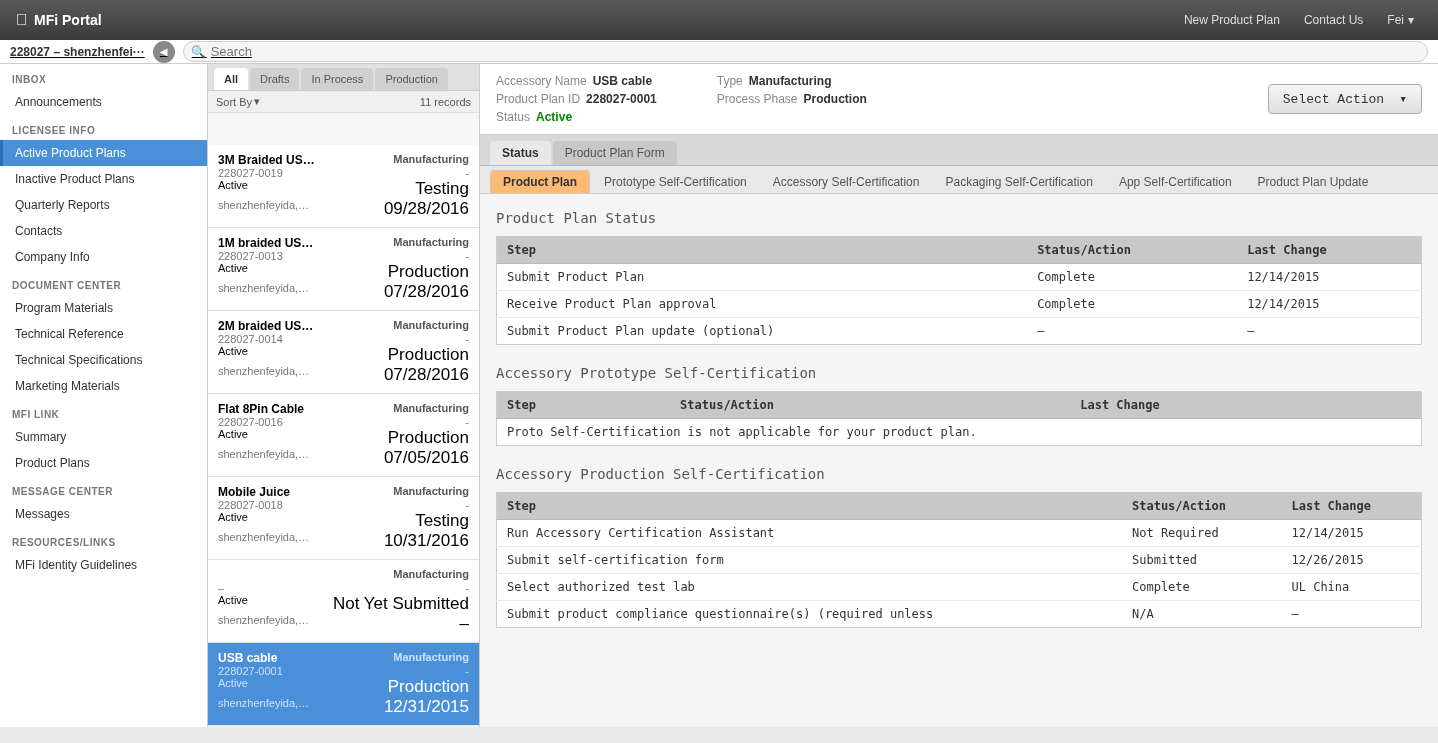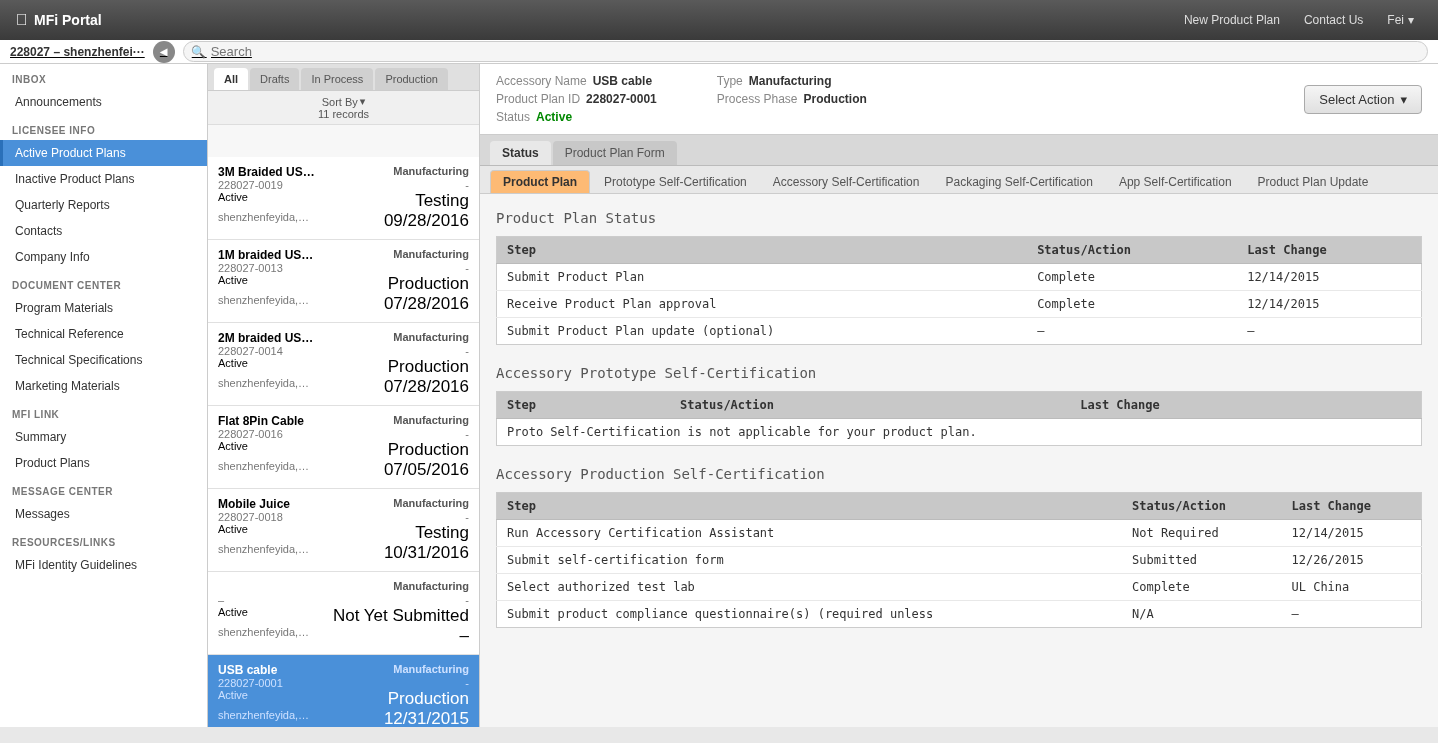--- a/index.html
+++ b/index.html
@@ -165,21 +165,20 @@
     }
     #listpanel .sort-bar {
       padding: 4px 8px;
       display: flex;
       justify-content: space-between;
       align-items: center;
       font-size: 11px;
       color: #555;
       border-bottom: 1px solid #ddd;
       background: #f0f0f0;
-      flex-direction: column;
     }
     #listpanel .sort-bar .sort-by {
       cursor: pointer;
       display: flex;
       align-items: center;
       gap: 2px;
     }
     #listpanel .list-items {
       overflow-y: auto;
       flex: 1;
@@ -240,21 +239,22 @@
     .select-action-btn {
       background: linear-gradient(to bottom, #f5f5f5, #e0e0e0);
       border: 1px solid #aaa;
       border-radius: 4px;
       padding: 6px 14px;
       font-size: 13px;
       cursor: pointer;
       color: #333;
       display: flex;
       align-items: flex-end;
-      gap: 6px;
+      gap: 15px;
+      font-family: Liberation Mono, monospace;
     }
 
     .content-tabs {
       background: #d8d8d8;
       display: flex;
       align-items: center;
       padding: 6px 10px 0 10px;
       border-bottom: 1px solid #bbb;
       gap: 2px;
     }

